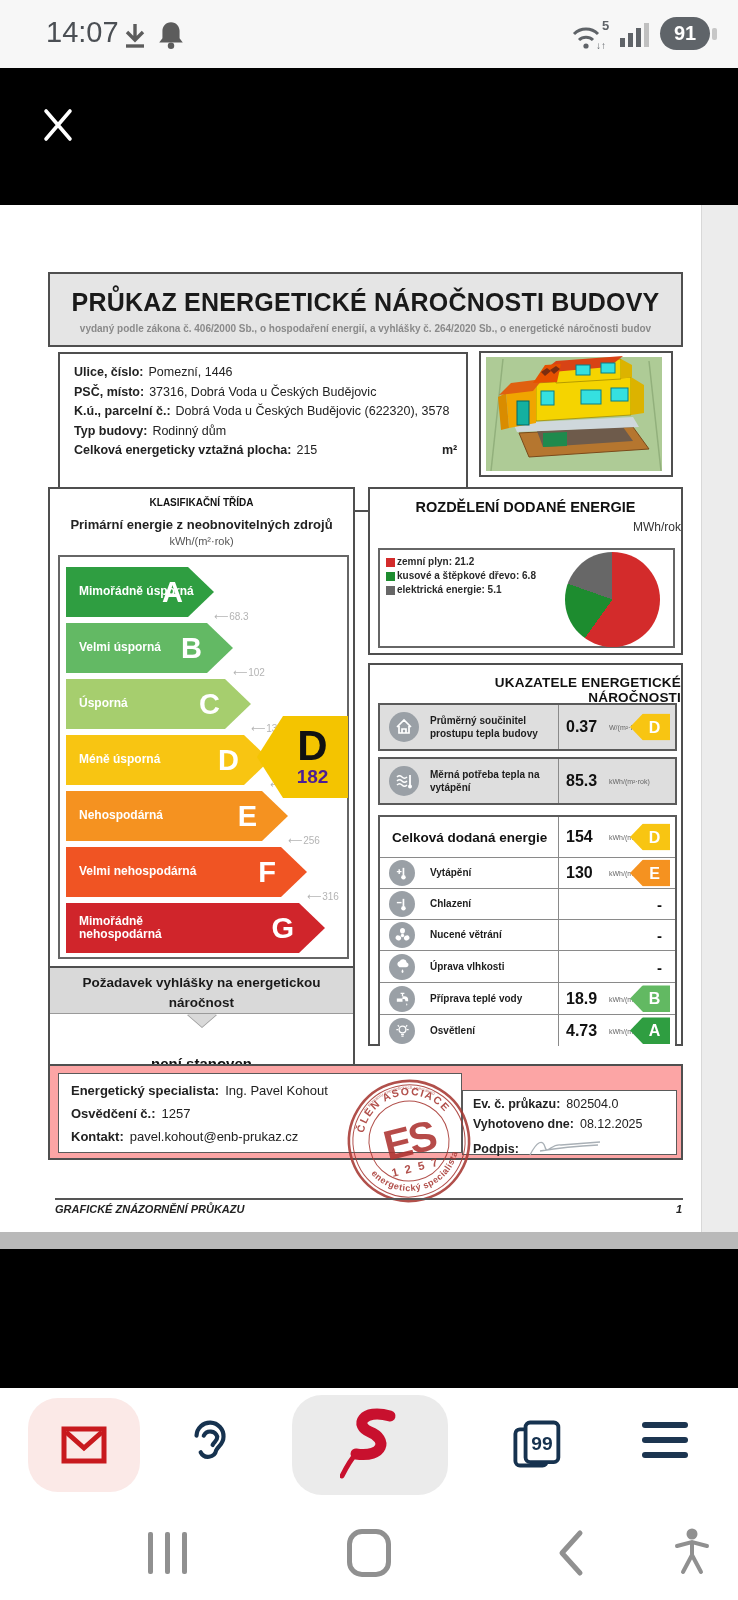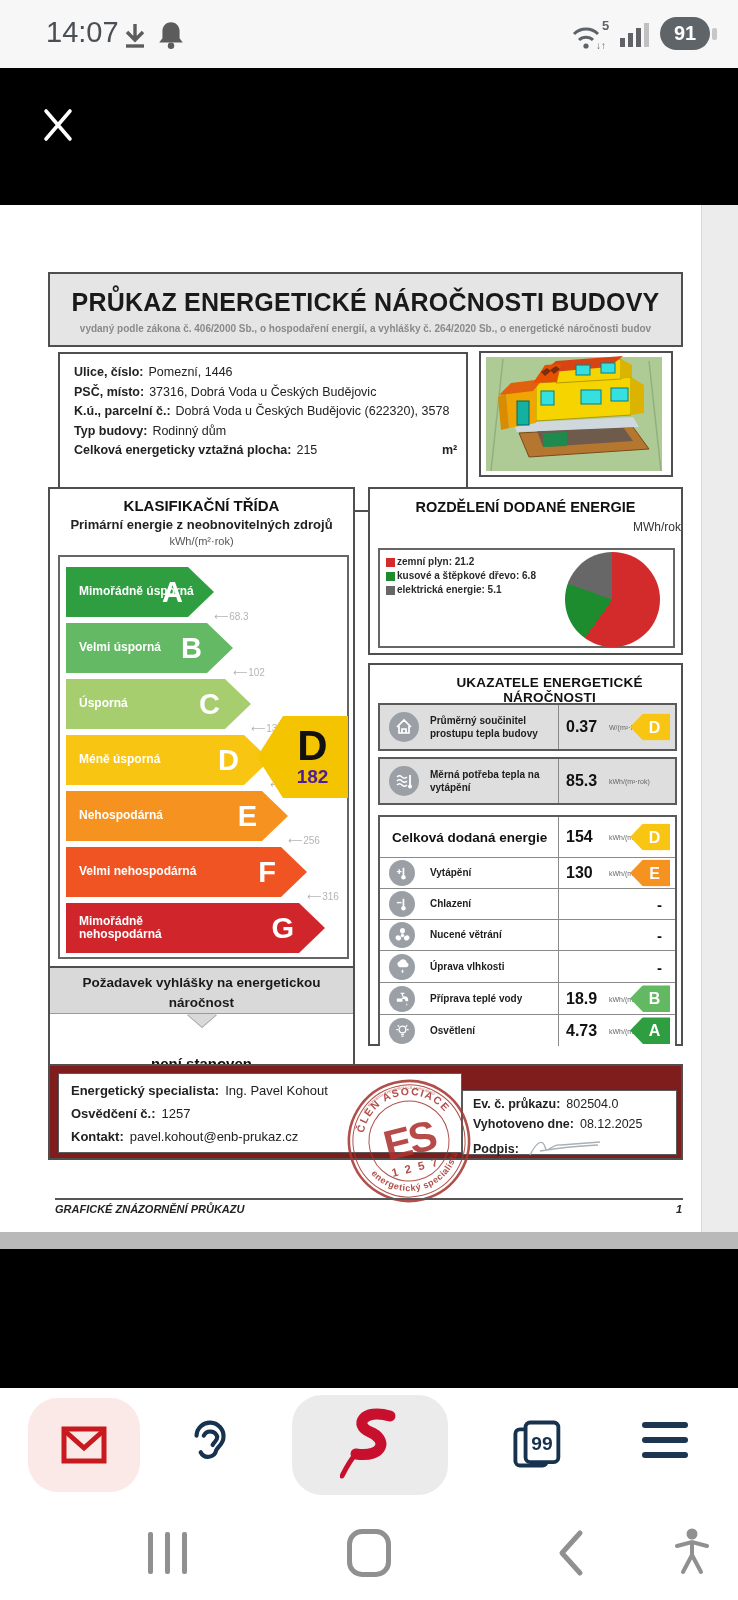--- a/index.html
+++ b/index.html
@@ -28,21 +28,21 @@
   
   .doc-title{position:absolute;left:0;right:0;top:14px;text-align:center;font-size:25px;font-weight:bold;color:#1a1a1a;letter-spacing:.2px;}
   .doc-sub{position:absolute;left:10px;right:10px;top:49px;text-align:center;font-size:10px;font-weight:bold;color:#8a8a8a;}
 
   
   .aline{position:relative;font-size:12.5px;color:#222;margin-bottom:5.5px;white-space:nowrap;}
   .aline b{margin-right:5px;}
   .aunit{position:absolute;left:368px;top:0;font-weight:bold;}
 
   
-  .cls-t1{position:absolute;left:0;right:0;top:8px;text-align:center;font-size:15px;font-weight:bold;color:#111;}
+  .cls-t1{position:absolute;left:0;right:0;top:8px;text-align:center;font-size:10px;font-weight:bold;color:#111;}
   .cls-t2{position:absolute;left:0;right:0;top:28px;text-align:center;font-size:13px;font-weight:bold;color:#222;}
   .cls-t3{position:absolute;left:0;right:0;top:46px;text-align:center;font-size:11px;color:#555;}
   .arrows-box{position:absolute;left:8px;top:66px;width:291px;height:404px;border:2px solid #666;background:#fff;}
   .band{position:absolute;left:6px;height:50px;
         clip-path:polygon(0 0,calc(100% - 26px) 0,100% 50%,calc(100% - 26px) 100%,0 100%);}
   .blabel{position:absolute;left:13px;top:50%;transform:translateY(-50%);width:118px;
           font-size:12px;font-weight:bold;color:#fff;line-height:1.12;}
   .bletter{position:absolute;right:31px;top:50%;transform:translateY(-50%);font-size:29px;font-weight:bold;color:#fff;}
   .bthr{position:absolute;font-size:10px;color:#b4b4b4;white-space:nowrap;}
   .bthr::before{content:"⟵ ";letter-spacing:-1px;}
@@ -60,21 +60,21 @@
 
   
   .pie-t1{position:absolute;left:0;right:0;top:10px;text-align:center;font-size:14.5px;font-weight:bold;color:#111;}
   .pie-t2{position:absolute;left:0;right:0;top:31px;text-align:right;font-size:12px;color:#333;}
   .pie-inner{position:absolute;left:8px;top:59px;width:297px;height:100px;border:2px solid #666;background:#fff;}
   .legend-row{display:flex;align-items:center;margin-bottom:3px;font-size:10px;font-weight:bold;color:#2a2a2a;}
   .chip{width:9px;height:9px;margin:1px 2px 0 0;flex:none;}
   .pie{position:absolute;left:185px;top:2px;width:95px;height:95px;border-radius:50%;}
 
   
-  .ind-title{position:absolute;left:0;right:0;top:10px;text-align:center;font-size:13.5px;font-weight:bold;color:#111;letter-spacing:.2px;padding-left:48px;}
+  .ind-title{position:absolute;left:0;right:0;top:10px;text-align:right;font-size:13.5px;font-weight:bold;color:#111;letter-spacing:.2px;padding-left:48px;}
   .irow{position:absolute;left:8px;width:299px;border:2px solid #5a5a5a;background:#dedede;}
   .irow::after{content:"";position:absolute;left:178px;top:0;bottom:0;width:1px;background:#8a8a8a;}
   .trow{position:relative;background:#fff;}
   .trow::after{content:"";position:absolute;left:178px;top:0;bottom:0;width:1px;background:#8a8a8a;}
   .trow+.trow{border-top:1px solid #8a8a8a;}
   .icn{position:absolute;left:9px;top:50%;transform:translateY(-50%);}
   .circle{width:30px;height:30px;border-radius:50%;background:#9aa0a6;display:flex;align-items:center;justify-content:center;}
   .circle.sm{width:26px;height:26px;}
   .ilabel{position:absolute;left:50px;width:124px;top:50%;transform:translateY(-50%);
           font-size:10px;font-weight:bold;color:#1d1d1d;line-height:1.25;}
@@ -401,21 +401,21 @@
           <div class="ilabel">Osvětlení</div>
           <div class="ival">4.73</div>
           <div class="iunit">kWh/(m²·rok)</div>
           <div class="ibadge" style="background-color: rgb(47, 158, 65);">
               <span>A</span>
             </div>
         </div>
       </div>
     </div>
 
-    <div class="abs dbox" style="left:48px;top:859px;width:635px;height:96px;background:#7f1d1d">
+    <div class="abs dbox" style="left:48px;top:859px;width:635px;height:96px;background:#fca5a5">
       <div class="abs" style="left:8px;top:7px;width:404px;height:80px;border:1.5px solid #5a5a5a;background:#fff;padding:9px 0 0 12px">
         <div class="sline"><b>Energetický specialista:</b><span>Ing. Pavel Kohout</span></div>
         <div class="sline"><b>Osvědčení č.:</b><span>1257</span></div>
         <div class="sline"><b>Kontakt:</b><span>pavel.kohout@enb-prukaz.cz</span></div>
       </div>
       <div class="abs" style="left:412px;top:24px;width:215px;height:65px;border:1.5px solid #5a5a5a;background:#fff;padding:6px 0 0 10px">
         <div class="eline"><b>Ev. č. průkazu:</b><span>802504.0</span></div>
         <div class="eline"><b>Vyhotoveno dne:</b><span>08.12.2025</span></div>
         <div class="eline"><b>Podpis:</b>
           <svg width="78" height="22" viewBox="0 0 78 22" style="vertical-align:-6px">

